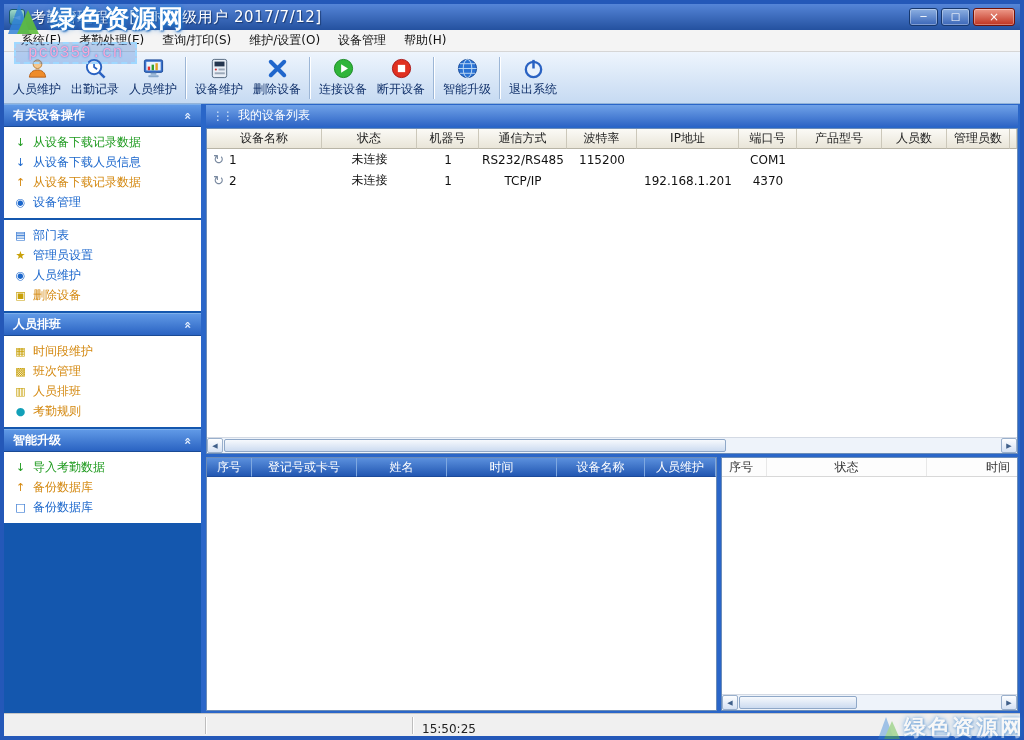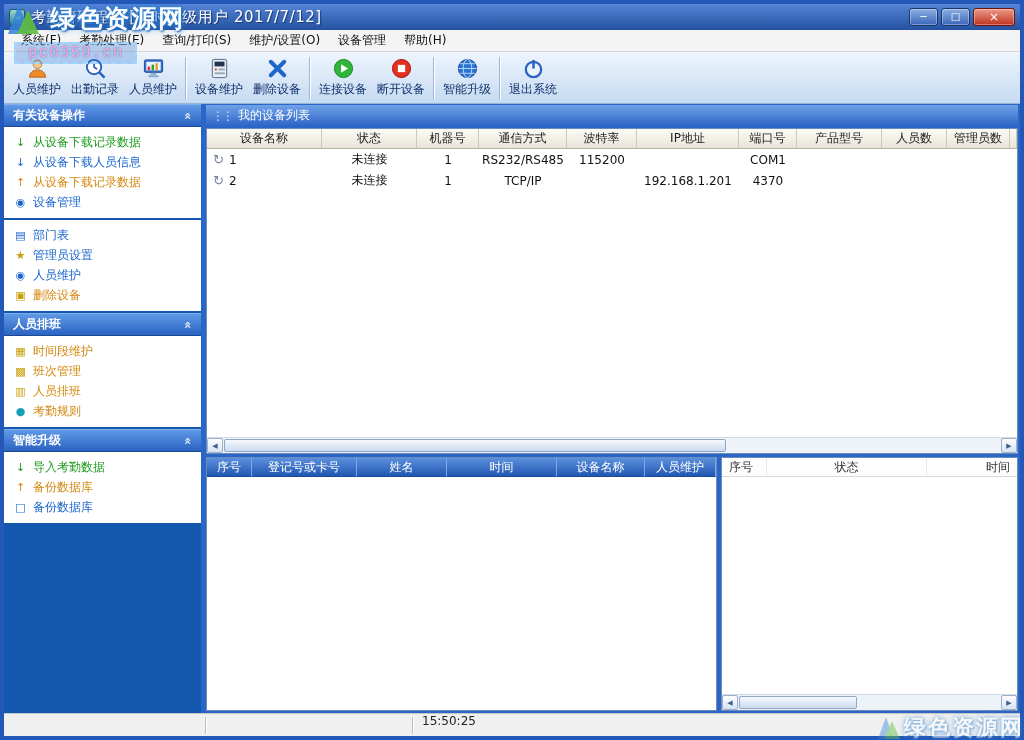--- a/index.html
+++ b/index.html
@@ -134,21 +134,21 @@
     border-right:1px solid #7fa8e0; border-bottom:1px solid #1c4a9a;
     white-space:nowrap; overflow:hidden;
   }
   .st-header { display:grid; grid-template-columns:45px 1fr 90px; height:19px; flex:0 0 19px; border-bottom:1px solid #d8d8d8; background:#fdfdfd; }
   .st-cell { display:flex; align-items:center; color:#333; border-right:1px solid #e8e8e8; padding:0 7px; }
   .st-cell.center { justify-content:center; }
   .st-cell.right { justify-content:flex-end; border-right:none; }
   .panel-body { flex:1; background:#fff; }
   
   .statusbar { height:23px; flex:0 0 23px; background:#f0f0f0; border-top:1px solid #c6c6c6; display:flex; align-items:center; color:#222; }
-  .sb-panel { height:100%; display:flex; align-items:flex-start; }
+  .sb-panel { height:100%; display:flex; align-items:flex-end; }
   .sb-1 { width:201px; flex:0 0 201px; }
   .sb-2 { width:205px; flex:0 0 205px; }
   .sb-3 { flex:1; padding-left:8px; }
   .sb-sep { width:0; height:17px; border-left:1px solid #bdbdbd; border-right:1px solid #ffffff; }
   
   .wm { position:absolute; z-index:60; pointer-events:none;font-family:Liberation Mono, monospace; }
   .wm-top { left:8px; top:2px; }
   .wm-logo { display:inline-flex; align-items:flex-end; vertical-align:middle; }
   .tri { display:inline-block; width:0; height:0; border-left:11px solid transparent; border-right:11px solid transparent; }
   .tri-blue { border-bottom:30px solid rgba(50,130,215,.85); }

